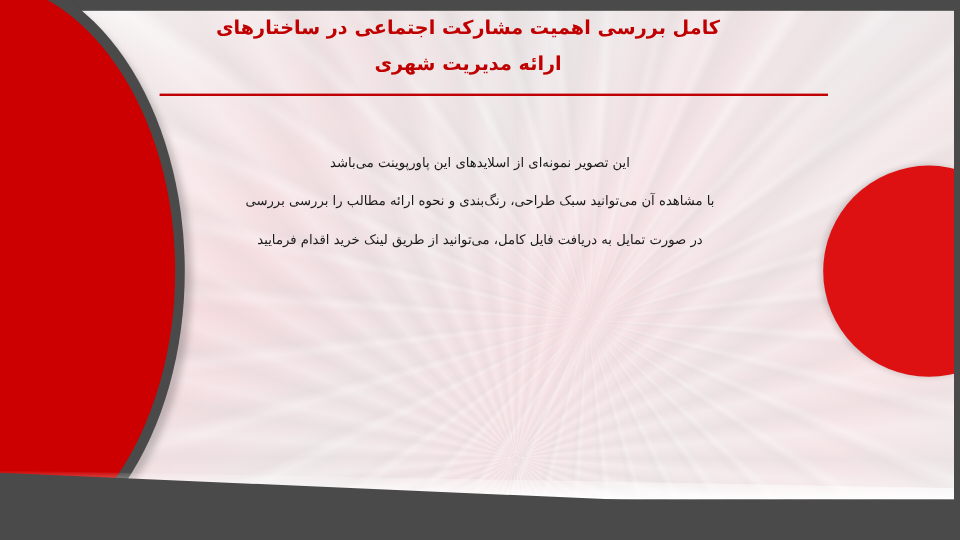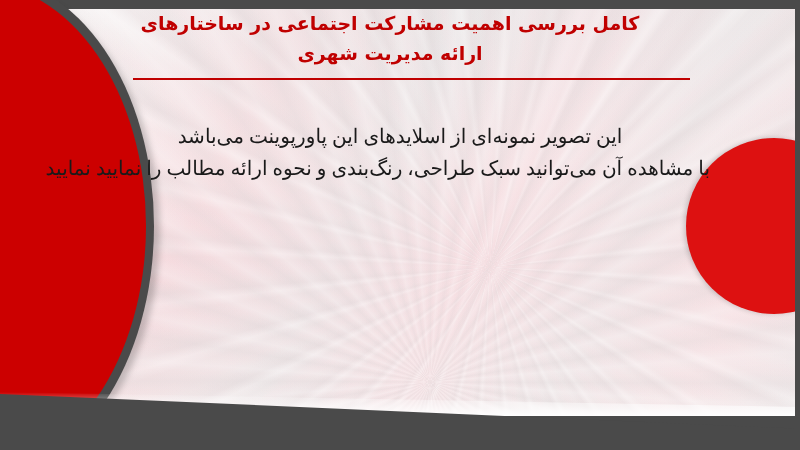--- a/index.html
+++ b/index.html
@@ -159,21 +159,21 @@
   .title-block {
     position: absolute;
     right: 110px;
     top: 8px;
     width: 600px;
     text-align: center;
     direction: rtl;
   }
   .title-line {
     color: #c00000;
-    font-size: 19px;
+    font-size: 16px;
     font-weight: bold;
     line-height: 30px;
     letter-spacing: 0px;
     white-space: nowrap;
   }
   .title-rule {
     position: absolute;
     left: 133px;
     top: 78px;
     width: 557px;
@@ -185,24 +185,23 @@
   .body-block {
     position: absolute;
     right: 90px;
     top: 120px;
     width: 620px;
     text-align: center;
     direction: rtl;
   }
   .body-line {
     color: #1a1a1a;
-    font-size: 20px;
+    font-size: 11px;
     line-height: 32px;
     white-space: nowrap;
-    font-family: Liberation Serif, serif;
   }
 </style>
 </head>
 <body>
 
 <div id="slide">
 
   <div class="slide-body">
     <div class="arc-bands"></div>
     <div class="arc-bands b2"></div>
@@ -217,21 +216,22 @@
   <div class="right-circle"></div>
 
   <div class="title-block">
     <div class="title-line">کامل بررسی اهمیت مشارکت اجتماعی در ساختارهای</div>
     <div class="title-line">ارائه مدیریت شهری</div>
   </div>
   <div class="title-rule"></div>
 
   <div class="body-block">
     <div class="body-line">این تصویر نمونه‌ای از اسلایدهای این پاورپوینت می‌باشد</div>
-    <div class="body-line">با مشاهده آن می‌توانید سبک طراحی، رنگ‌بندی و نحوه ارائه مطالب را نمایید نمایید</div>
+    <div class="body-line">با مشاهده آن می‌توانید سبک طراحی، رنگ‌بندی و نحوه ارائه مطالب را بررسی بررسی</div>
+    <div class="body-line">در صورت تمایل به دریافت فایل کامل، می‌توانید از طریق لینک خرید اقدام فرمایید</div>
   </div>
 
   <div class="bottom-band-hi"></div>
   <div class="bottom-band"></div>
 
   <div class="right-edge"></div>
 
 </div>
 
 </body></html>

